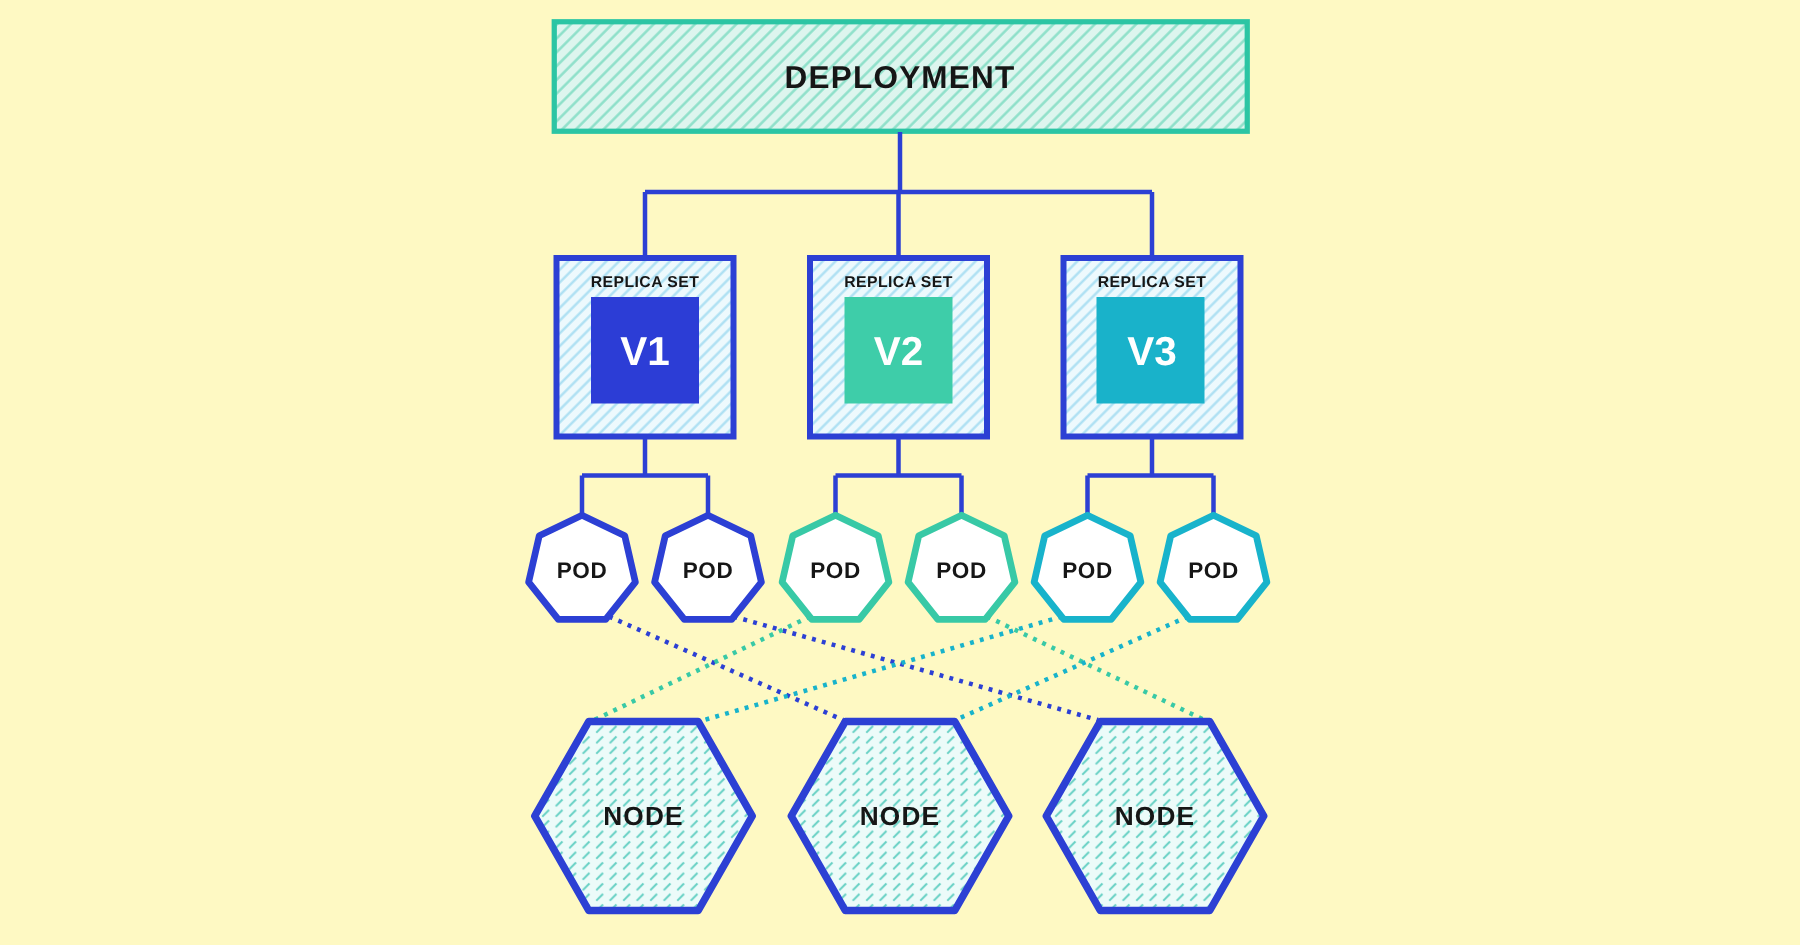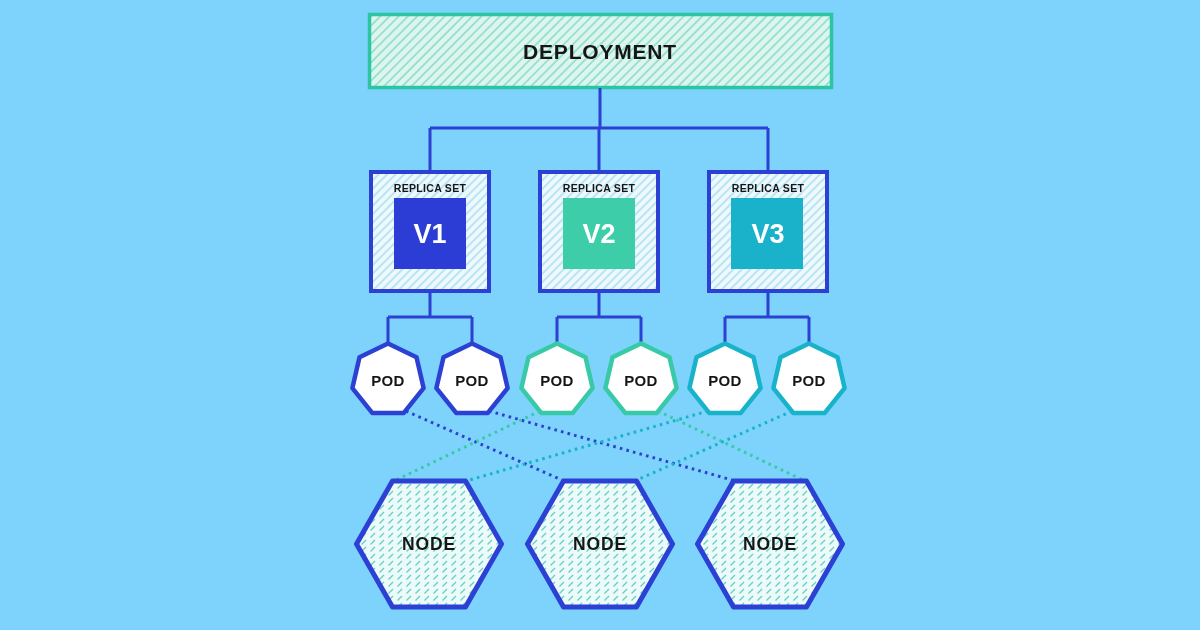--- a/index.html
+++ b/index.html
@@ -4,21 +4,21 @@
 <style>
   html, body {
     margin: 0;
     padding: 0;
     background: #ffffff;
   }
   .canvas {
     position: relative;
     width: 1200px;
     height: 630px;
-    background: #7dd3fc;
+    background: #fef9c3;
     overflow: hidden;
     font-family: "Liberation Sans", sans-serif;
   }
   svg { display: block; }
   .t-deploy {
     font-family: "Liberation Sans", sans-serif;
     font-size: 21px;
     font-weight: 700;
     letter-spacing: 0.8px;
     fill: #161616;

